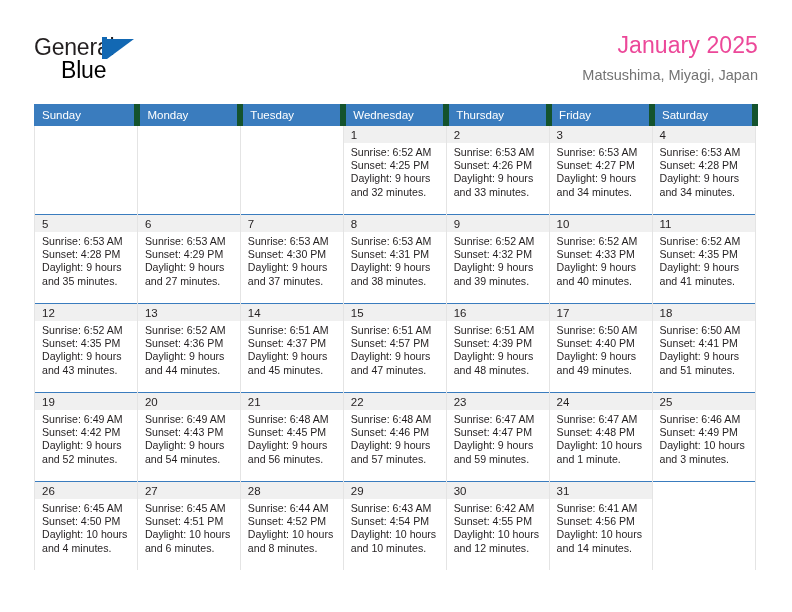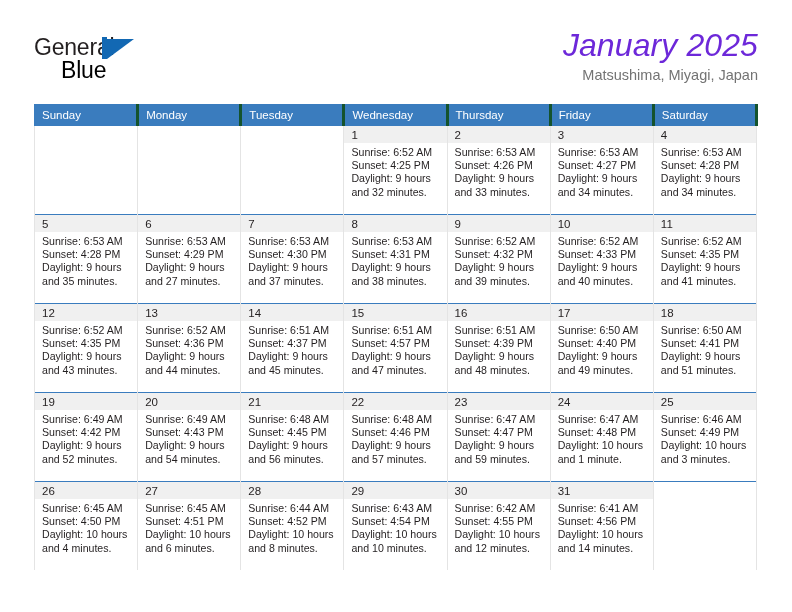--- a/index.html
+++ b/index.html
@@ -75,26 +75,25 @@
     border-bottom: 20px solid transparent;
   }
 
   .title-wrap {
     position: absolute;
     right: 0;
     top: 0;
     text-align: right;
   }
   .cal-title {
-    font-size: 32px;
-    color: #6d28d9;
+    font-size: 23px;
+    color: #ec4899;
     font-weight: normal;
     line-height: 34px;
     letter-spacing: 0.1px;
-    font-style: italic;
   }
   .cal-sub {
     font-size: 14.5px;
     color: #737373;
     line-height: 22px;
     margin-top: 2px;
   }
 
   
   .cal {
@@ -107,21 +106,21 @@
   }
   .cal th {
     background: #3a7cbe;
     color: #ffffff;
     font-size: 11.5px;
     font-weight: normal;
     text-align: left;
     padding: 5px 0 5px 7px;
     height: 21px;
     border-left: 1px solid #3a7cbe;
-    border-right: 3px solid #14532d;
+    border-right: 6px solid #14532d;
   }
   .cal td {
     vertical-align: top;
     padding: 0;
     width: 103.42px;
     border-left: 1px solid #e4e4e4;
     border-right: 1px solid #e4e4e4;
     border-top: 1px solid #3a7cbe;
   }
   .cal tr.week:first-child td { border-top: none; }

